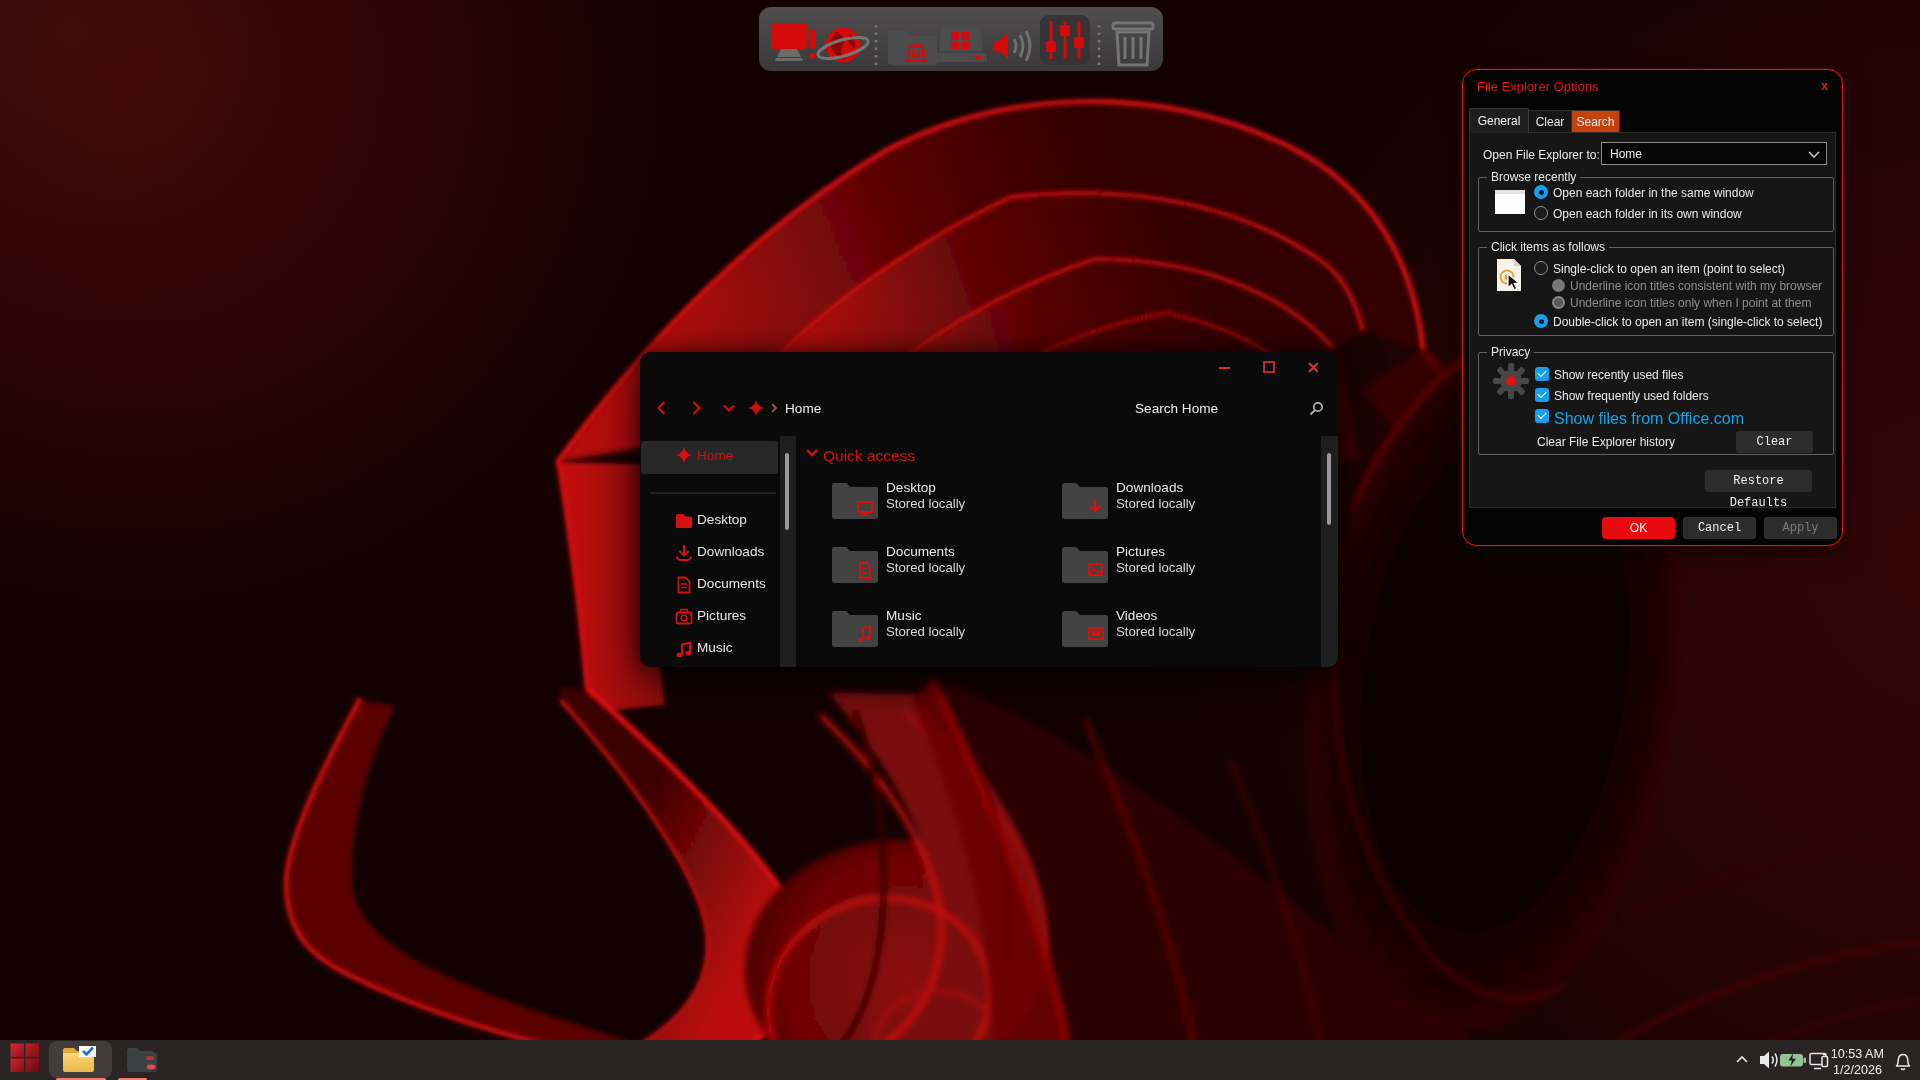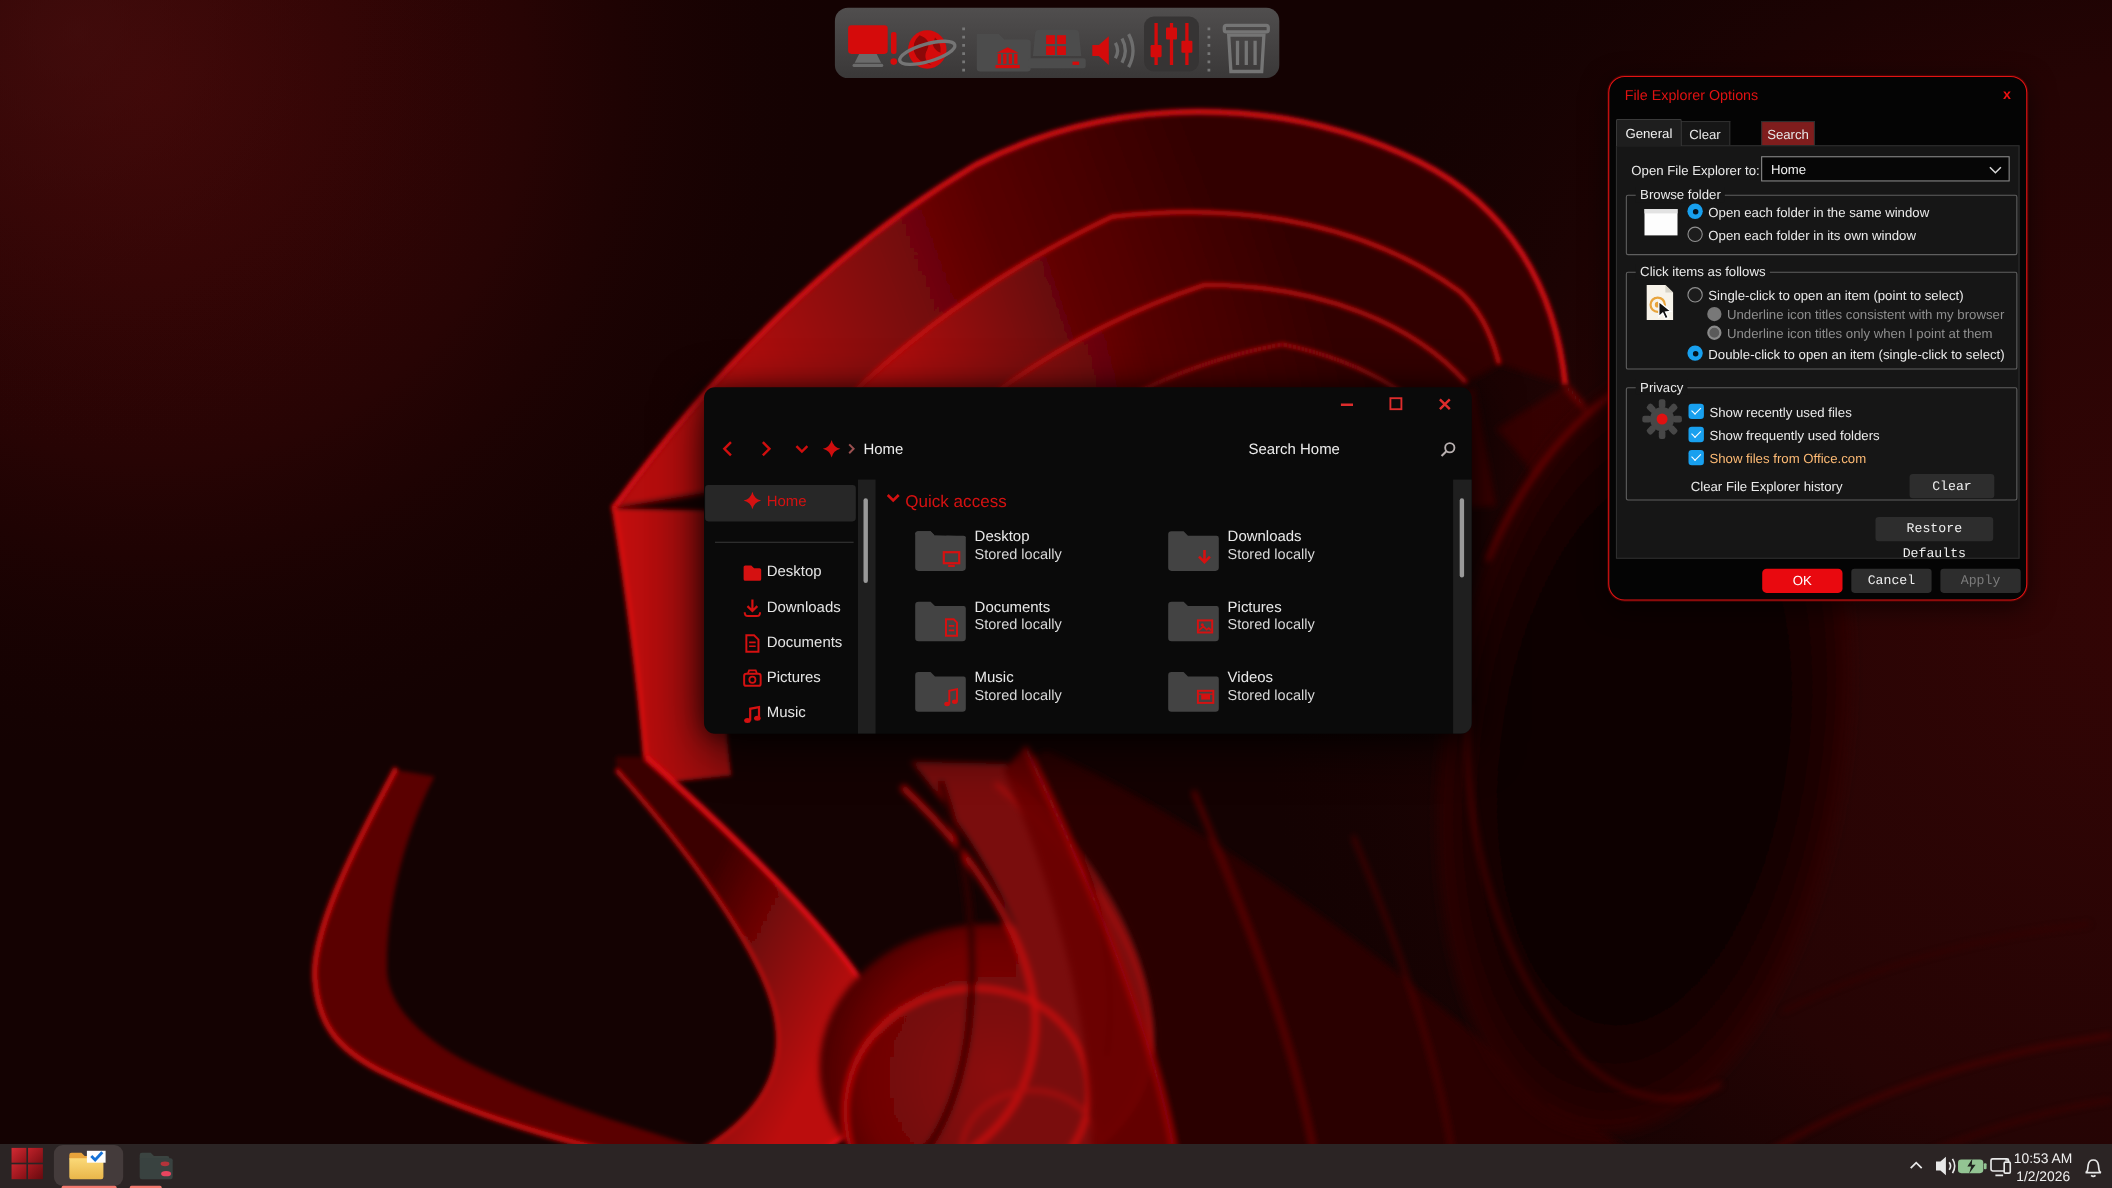--- a/index.html
+++ b/index.html
@@ -370,35 +370,35 @@
 <div class="abs" id="dialog" style="left:1462px;top:69px;width:379px;height:475px;background:#040404;
 border:1.5px solid #e21313;border-radius:15px;box-shadow:0 0 0 1px rgba(110,6,6,0.5), 0 6px 24px rgba(0,0,0,0.6);
 font-family:'Liberation Sans',sans-serif;">
   <div class="abs" style="left:14px;top:9px;font-size:13px;color:#e01212;">File Explorer Options</div>
   <div class="abs" style="left:358px;top:8px;font-size:13px;color:#ee1111;font-weight:bold;">x</div>
 
   <div class="abs" style="left:6px;top:38px;width:58px;height:24px;background:#1e1e1e;border:1px solid #3a3a3a;border-bottom:none;
        border-radius:2px 2px 0 0;color:#f2f2f2;font-size:12px;text-align:center;line-height:24px;z-index:3;">General</div>
   <div class="abs" style="left:64px;top:40px;width:44px;height:22px;background:#161616;border:1px solid #2e2e2e;border-bottom:none;
        color:#e8e8e8;font-size:12px;text-align:center;line-height:22px;">Clear</div>
-  <div class="abs" style="left:108px;top:40px;width:47px;height:22px;background:#7f1d1d;border:1px solid #2e2e2e;border-bottom:none;
-       color:#e8e8e8;font-size:12px;text-align:center;line-height:22px;margin-left:30px;">Search</div>
+  <div class="abs" style="left:108px;top:40px;width:47px;height:22px;background:#c2410c;border:1px solid #2e2e2e;border-bottom:none;
+       color:#e8e8e8;font-size:12px;text-align:center;line-height:22px;">Search</div>
 
   <div class="abs" style="left:6px;top:62px;width:367px;height:376px;background:#161616;border:1px solid #2e2e2e;box-sizing:border-box;"></div>
   <div class="abs" style="left:20px;top:78px;font-size:12px;color:#eaeaea;">Open File Explorer to:</div>
 
   <div class="abs" style="left:138px;top:72px;width:226px;height:23px;background:#060606;border:1px solid #8a8a8a;box-sizing:border-box;">
     <span style="position:absolute;left:8px;top:4px;font-size:12px;color:#f0f0f0;">Home</span>
     <svg class="abs" style="right:6px;top:7px" width="12" height="9">
         <path d="M 1,2 L 6,7 L 11,2" fill="none" stroke="#d8d8d8" stroke-width="1.4"></path>
       </svg>
   </div>
 
   <div class="abs" style="left:15px;top:107px;width:354px;height:53px;border:1px solid #5f5f5f;border-radius:2px;"></div>
-  <div class="abs" style="left:24px;top:100px;background:#161616;padding:0 4px;font-size:12px;color:#eaeaea;">Browse folder</div>
+  <div class="abs" style="left:24px;top:100px;background:#161616;padding:0 4px;font-size:12px;color:#eaeaea;">Browse recently</div>
   <svg class="abs" style="left:31px;top:119px" width="32" height="26" viewBox="0 0 32 26">
     <rect x="1" y="1" width="30" height="24" fill="#fdfdfd"></rect>
     <rect x="1" y="1" width="30" height="4" fill="#e2e2e2"></rect>
   </svg>
   <div class="abs rad-on" style="left:71px;top:115px;"></div>
   <div class="abs" style="left:90px;top:116px;font-size:12px;color:#eaeaea;">Open each folder in the same window</div>
   <div class="abs rad-off" style="left:71px;top:136px;"></div>
   <div class="abs" style="left:90px;top:137px;font-size:12px;color:#eaeaea;">Open each folder in its own window</div>
 
   <div class="abs" style="left:15px;top:177px;width:354px;height:87px;border:1px solid #5f5f5f;border-radius:2px;"></div>
@@ -434,21 +434,21 @@
         <rect x="29" y="16" width="8" height="6" rx="2" transform="rotate(45 19 19)"></rect>
       </g>
     </g>
     <circle cx="19" cy="19" r="5" fill="#e01111"></circle>
   </svg>
   <div class="abs cb" style="left:72px;top:297px;"></div>
   <div class="abs" style="left:91px;top:298px;font-size:12px;color:#eaeaea;">Show recently used files</div>
   <div class="abs cb" style="left:72px;top:318px;"></div>
   <div class="abs" style="left:91px;top:319px;font-size:12px;color:#eaeaea;text-align:center;">Show frequently used folders</div>
   <div class="abs cb" style="left:72px;top:339px;"></div>
-  <div class="abs" style="left:91px;top:340px;font-size:12px;color:#fdba74;">Show files from Office.com</div>
+  <div class="abs" style="left:91px;top:340px;font-size:16px;color:#0ea5e9;">Show files from Office.com</div>
   <div class="abs" style="left:74px;top:365px;font-size:12px;color:#eaeaea;">Clear File Explorer history</div>
   <div class="abs btn" style="left:273px;top:361px;width:77px;height:22px;">Clear</div>
 
   <div class="abs btn" style="left:242px;top:400px;width:107px;height:22px;">Restore Defaults</div>
 
   <div class="abs" style="left:139px;top:447px;width:73px;height:22px;background:#e9090f;border-radius:4px;
        color:#fff;font-size:12px;text-align:center;line-height:22px;">OK</div>
   <div class="abs btn" style="left:220px;top:447px;width:73px;height:22px;">Cancel</div>
   <div class="abs btn" style="left:301px;top:447px;width:73px;height:22px;color:#7c7c7c;">Apply</div>
 

